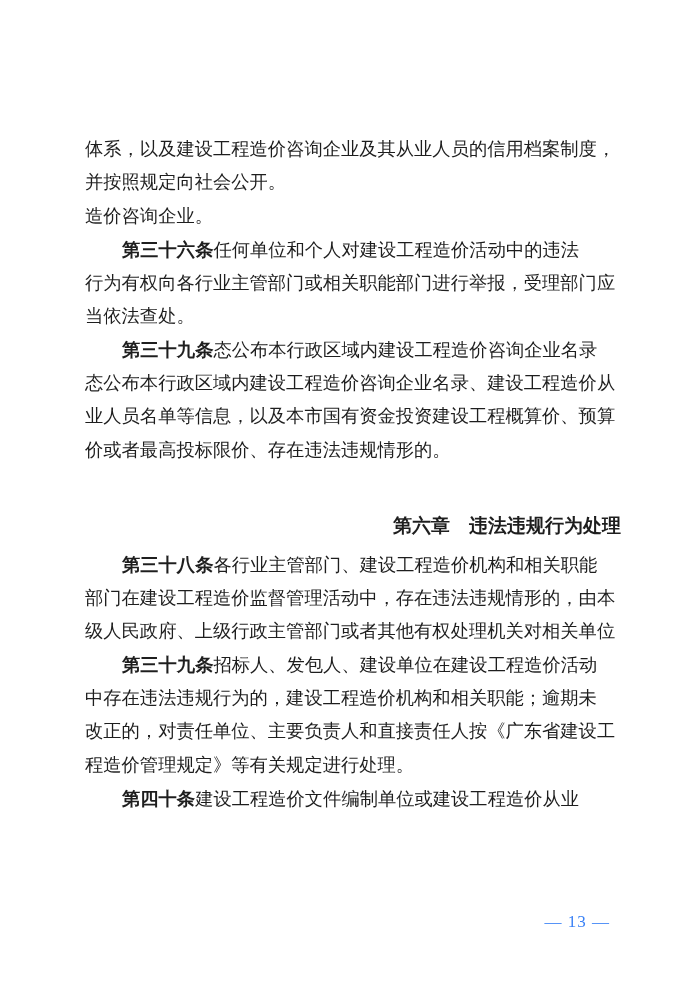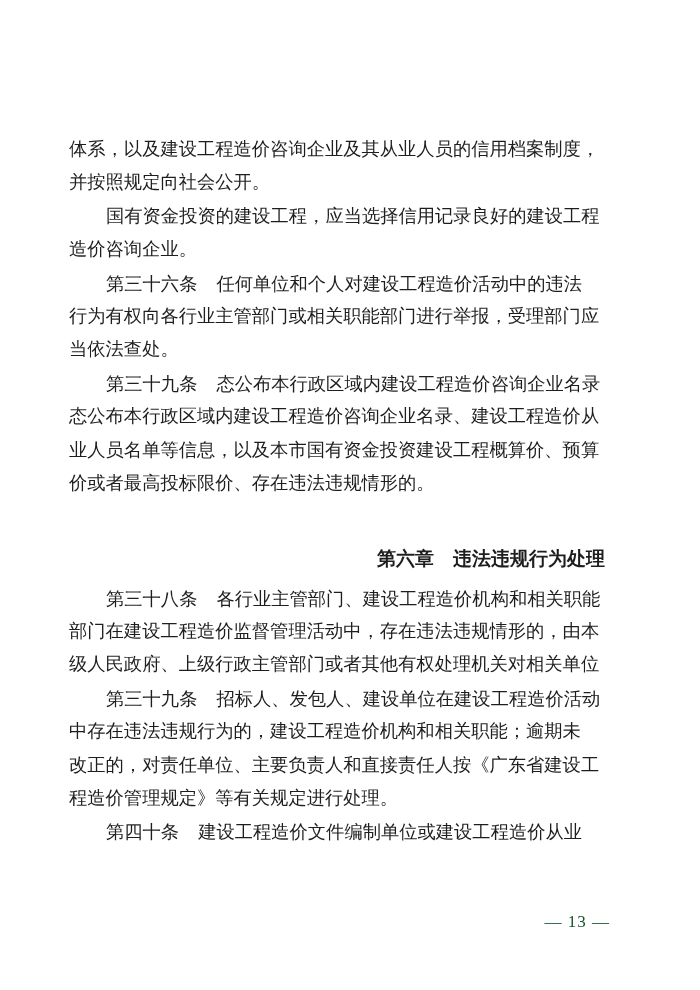--- a/index.html
+++ b/index.html
@@ -11,36 +11,35 @@
     position: relative;
     width: 700px;
     height: 990px;
     background: #ffffff;
     font-family: "Liberation Serif", "DejaVu Serif", serif;
     color: #1e1e1e;
     overflow: hidden;
   }
   .body-text {
     position: absolute;
-    left: 69px;
+    left: 85px;
     top: 133px;
     width: 536px;
     font-size: 18.3px;
     line-height: 33.4px;
   }
   .para { margin: 0; padding: 0; }
   .line {
     height: 33.4px;
     line-height: 33.4px;
     white-space: nowrap;
   }
   .line.first { text-indent: 37px; }
   .art-num {
-    font-weight: 400;
-    margin-right: 19px;
+    font-weight: 700;
     font-family: "Liberation Sans", "DejaVu Sans", sans-serif;
   }
   .chapter {
     text-align: right;
     font-weight: 700;
     font-size: 19px;
     line-height: 33.4px;
     height: 33.4px;
     margin-top: 42px;
     margin-bottom: 6px;
@@ -48,37 +47,36 @@
     white-space: nowrap;
   }
   .chapter .chapter-no { margin-right: 19px; }
   .page-num {
     position: absolute;
     top: 912px;
     right: 90px;
     font-size: 17px;
     line-height: 20px;
     letter-spacing: 1px;
-    color: #14532d;
+    color: #3b82f6;
     font-family: "Liberation Serif", "DejaVu Serif", serif;
   }
 </style>
 </head>
 <body>
 
 <div class="page">
   <div class="body-text">
 
     <div class="para">
       <div class="line">体系，以及建设工程造价咨询企业及其从业人员的信用档案制度，</div>
       <div class="line">并按照规定向社会公开。</div>
     </div>
 
     <div class="para">
-      <div class="line first">国有资金投资的建设工程，应当选择信用记录良好的建设工程</div>
       <div class="line">造价咨询企业。</div>
     </div>
 
     <div class="para">
       <div class="line first">
         <span class="art-num">第三十六条</span><span>任何单位和个人对建设工程造价活动中的违法</span>
       </div>
       <div class="line">行为有权向各行业主管部门或相关职能部门进行举报，受理部门应</div>
       <div class="line">当依法查处。</div>
     </div>

